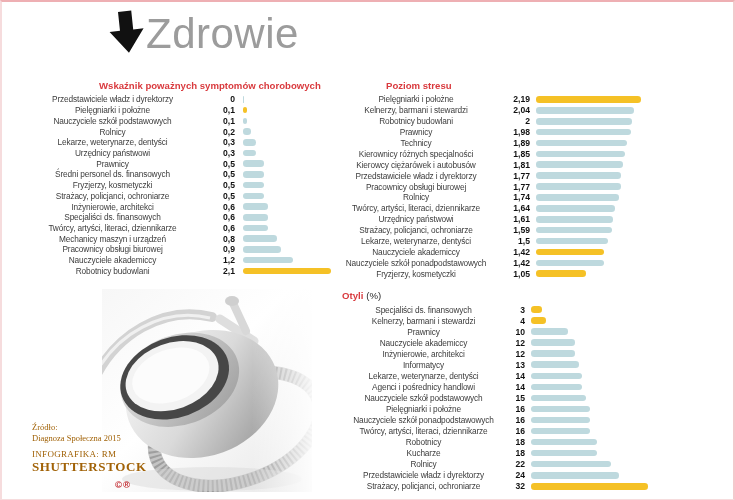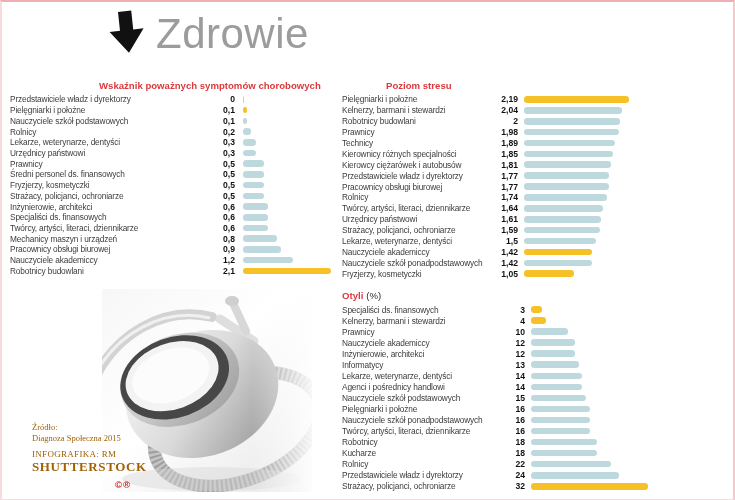--- a/index.html
+++ b/index.html
@@ -1,42 +1,42 @@
 <!DOCTYPE html>
 <html><head>
 <meta charset="utf-8">
 <style>
   *{margin:0;padding:0;box-sizing:border-box}
   html,body{background:#fff}
   body{width:735px;height:500px;font-family:"Liberation Sans",sans-serif;overflow:hidden}
   .page{position:relative;width:735px;height:500px;background:#fff;overflow:hidden;
         border-top:2px solid #eeafb3;border-left:2px solid #f6dcdd;border-right:2px solid #f3c9cc;border-bottom:1px solid #f6dcdd}
   
-  .hdr{position:absolute;left:106px;top:8px;display:flex;align-items:center;gap:10px;z-index:3}
+  .hdr{position:absolute;left:106px;top:8px;display:flex;align-items:center;z-index:3}
   .arrow{display:block;transform:rotate(-6deg)}
   .hdr h1{font-size:42px;font-weight:400;color:#9c9c9c;letter-spacing:0.5px;line-height:1}
   
   .chart{position:absolute;z-index:2}
   .chart h2{font-size:9.6px;font-weight:700;color:#d93a3e;white-space:nowrap;margin-bottom:3px;height:11px}
   .chart h2 .u{color:#2a2a2a;font-weight:400;margin-left:3px}
   .crow{display:flex;align-items:center}
-  .lbl{text-align:left;font-size:8.3px;letter-spacing:-0.15px;color:#3c3c3c;white-space:nowrap}
+  .lbl{text-align:center;font-size:8.3px;letter-spacing:-0.15px;color:#3c3c3c;white-space:nowrap}
   .val{text-align:right;font-size:8.6px;font-weight:700;color:#121212;white-space:nowrap}
   .bar{height:6.6px;border-radius:3.3px;flex:none}
   .chart1{left:8px;top:78px;width:332px}
   .chart1 h2{margin-left:89px}
   .chart1 .crow{height:10.72px}
   .chart1 .lbl{width:205px}
   .chart1 .val{width:18px;margin-left:2px}
   .chart1 .bar{margin-left:8px}
   .chart2{left:340px;top:78px;width:340px}
   .chart2 h2{margin-left:44px}
   .chart2 .crow{height:10.9px}
   .chart2 .lbl{width:148px}
-  .chart2 .val{width:24px;margin-left:4px}
+  .chart2 .val{width:24px;margin-left:16px}
   .chart2 .bar{margin-left:6px}
   .chart3{left:340px;top:288px;width:350px}
   .chart3 h2{}
   .chart3 .crow{height:11.05px}
   .chart3 .lbl{width:163px}
   .chart3 .val{width:18px;margin-left:2px}
   .chart3 .bar{margin-left:6px}
   
   .photo{position:absolute;left:100px;top:287px;width:210px;height:203px;z-index:1}
   .photo svg{display:block}

